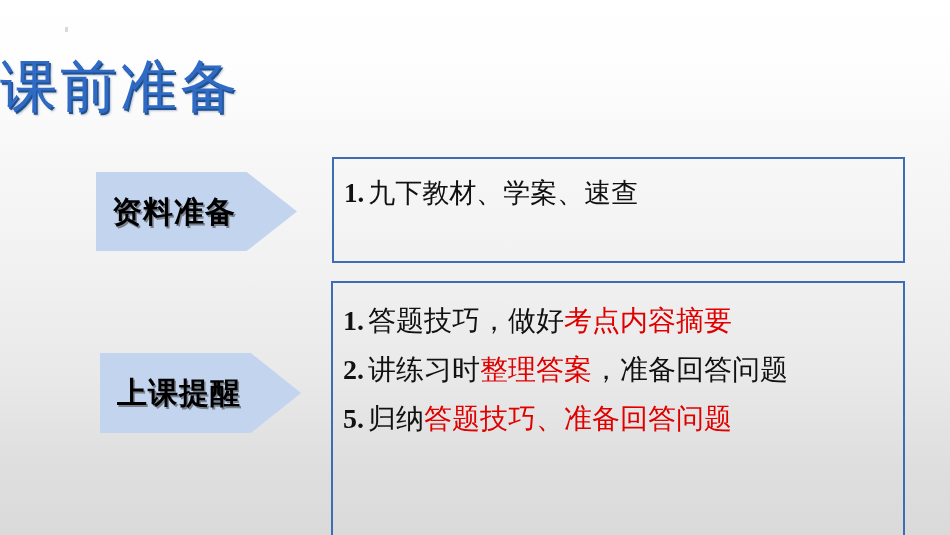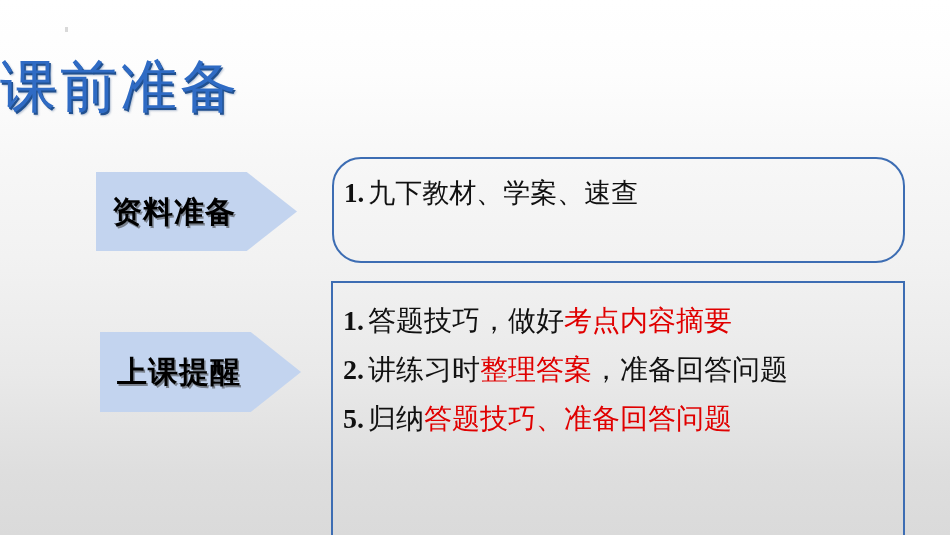--- a/index.html
+++ b/index.html
@@ -81,41 +81,40 @@
   #arrow-1 {
     left: 96px;
     top: 172px;
     width: 201px;
     height: 79px;
   }
   #arrow-1 .arrow-text { padding-left: 16px; }
 
   #arrow-2 {
     left: 100px;
-    top: 332px;
+    top: 353px;
     width: 201px;
     height: 80px;
   }
   #arrow-2 .arrow-text { padding-left: 17px; }
 
   
   .content-box {
     position: absolute;
     border: 2px solid #3d6db3;
     box-sizing: border-box;
     background: transparent;
   }
 
   #box-materials {
     left: 332px;
     top: 157px;
     width: 573px;
     height: 106px;
     padding: 12px 0 0 10px;
-    border-radius: 29px;
   }
 
   #box-reminders {
     left: 331px;
     top: 281px;
     width: 574px;
     height: 270px;   
     padding: 13px 0 0 10px;
   }
 

